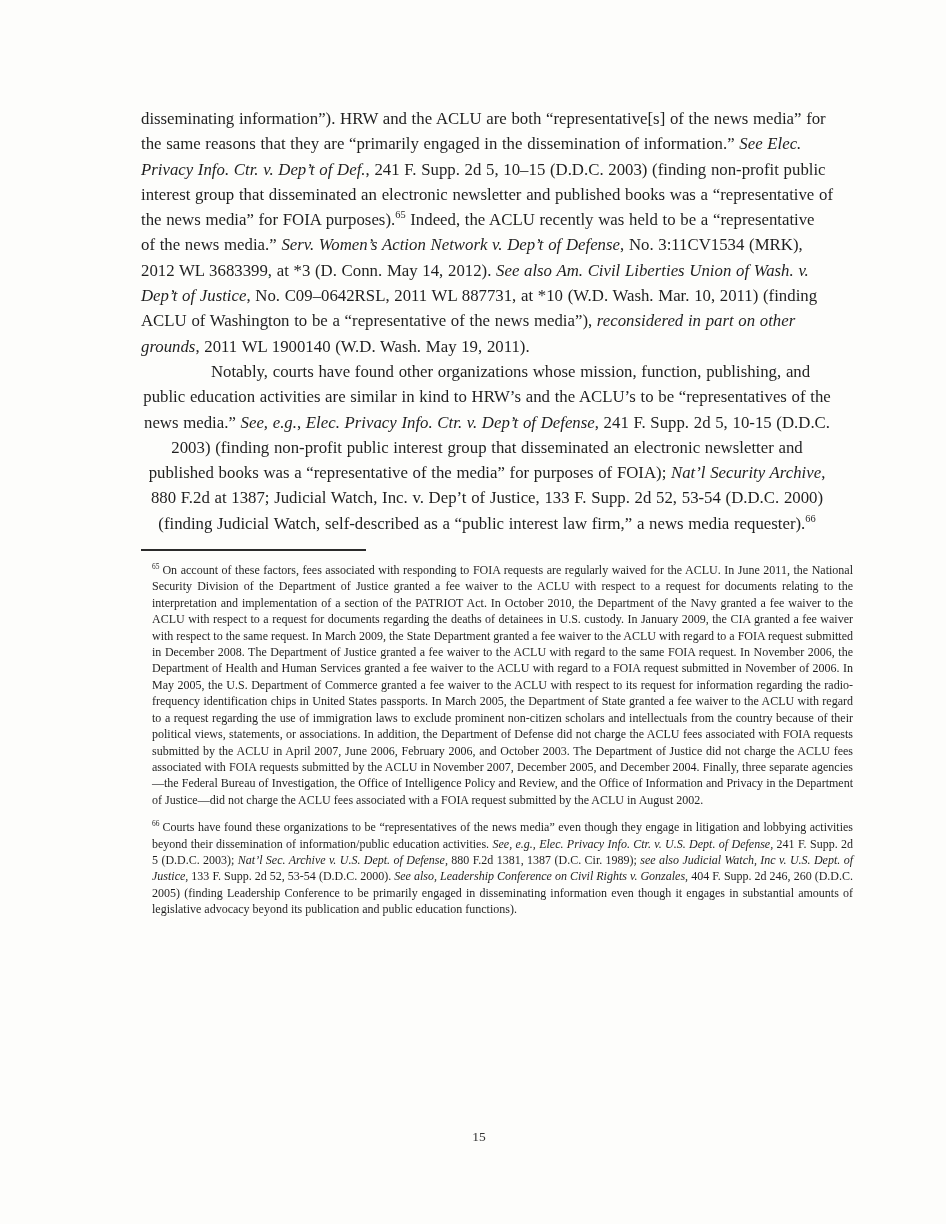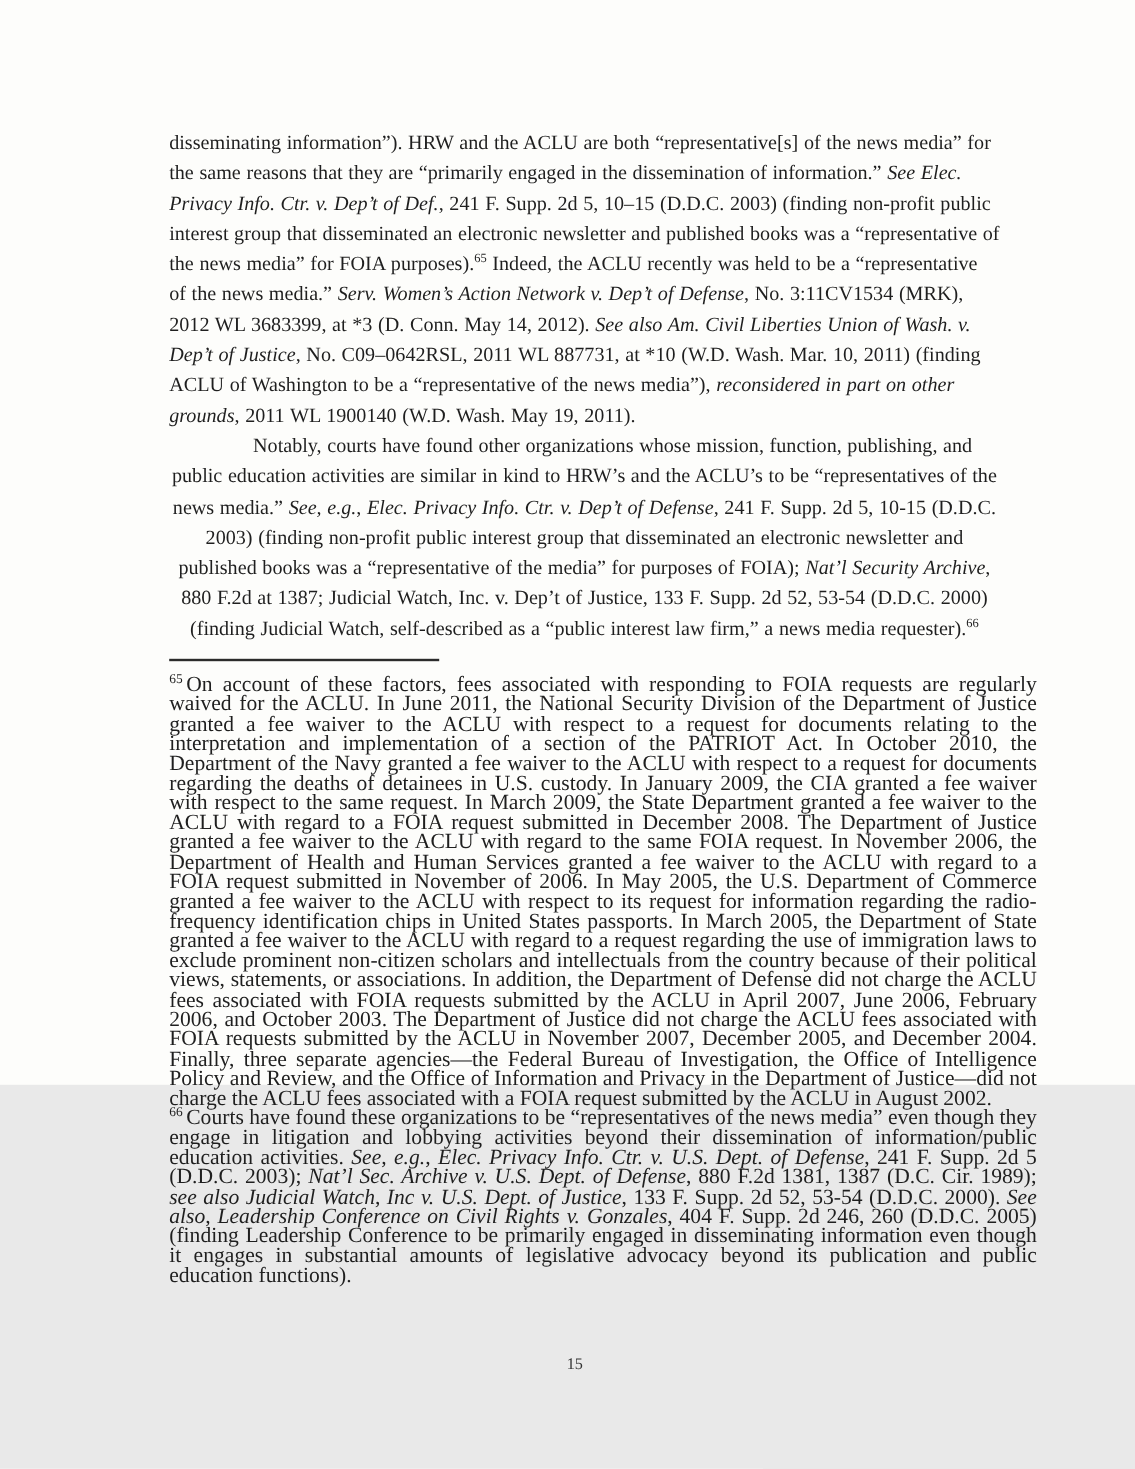--- a/index.html
+++ b/index.html
@@ -3,21 +3,21 @@
 <meta charset="utf-8">
 <style>
   html, body { margin: 0; padding: 0; }
   body {
     width: 946px; height: 1224px;
     background: #e9e9e9;
     overflow: hidden;
   }
   .page {
     position: relative;
-    width: 946px; height: 904px;
+    width: 946px; height: 1224px;
     box-sizing: border-box;
     background: #fdfdfb;
     padding: 106px 82px 0 141px;
     font-family: "Liberation Serif", serif;
     color: #1f1f1f;
   }
   
   .body-text { width: 692px; }
   .body-text p {
     margin: 0;
@@ -36,22 +36,22 @@
   
   .fn-sep {
     border: none;
     border-top: 2px solid #2b2b2b;
     width: 225px;
     margin: 13px 0 11px 0;
   }
   
   .footnotes { width: 723px; }
   .footnotes p.fn {
-    margin: 0;
-    font-size: 18px;
+    margin: 11px;
+    font-size: 12px;
     line-height: 16.4px;
     text-align: justify;
   }
   .footnotes sup.fnm { margin-right: 3px; }
   
   .page-number {
     position: absolute;
     left: 12px; right: 0;
     top: 1129px;
     text-align: center;

